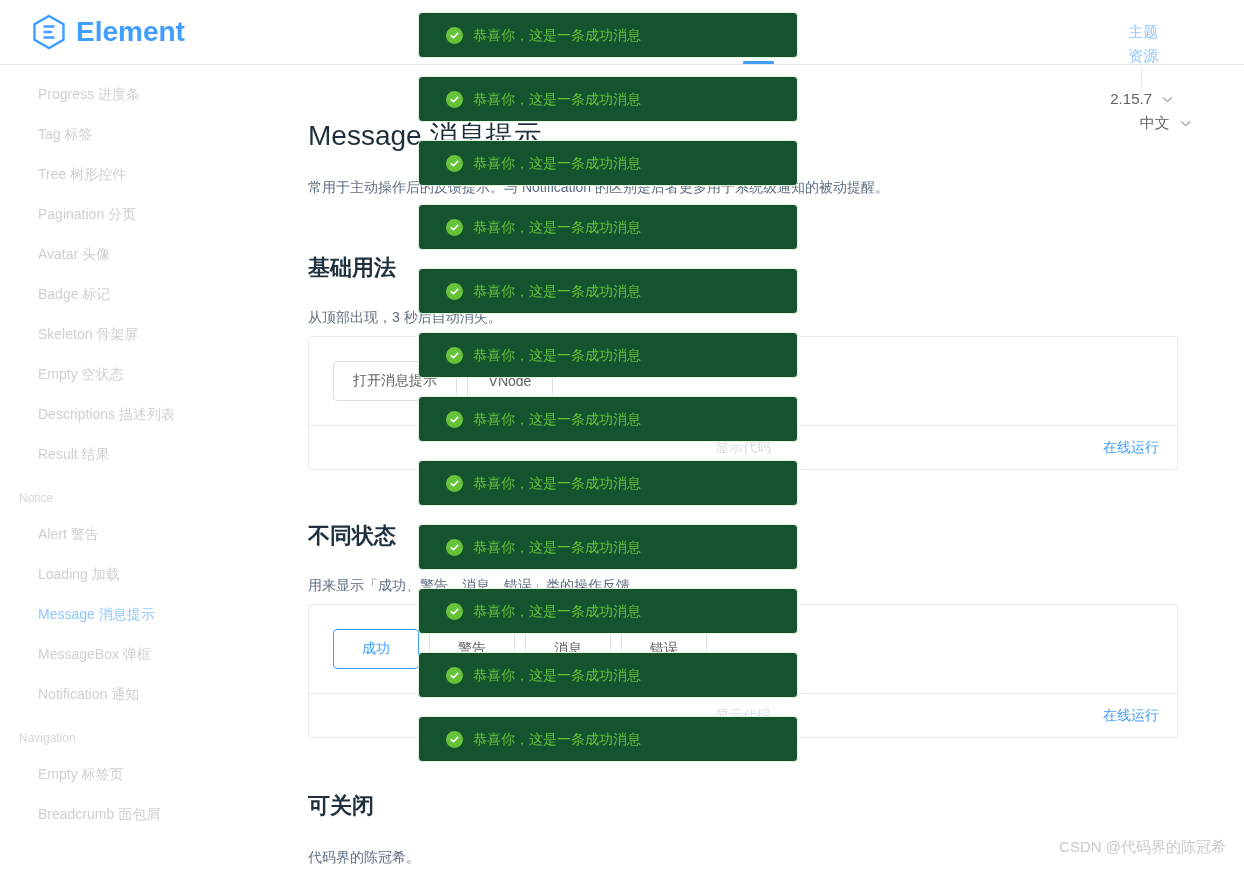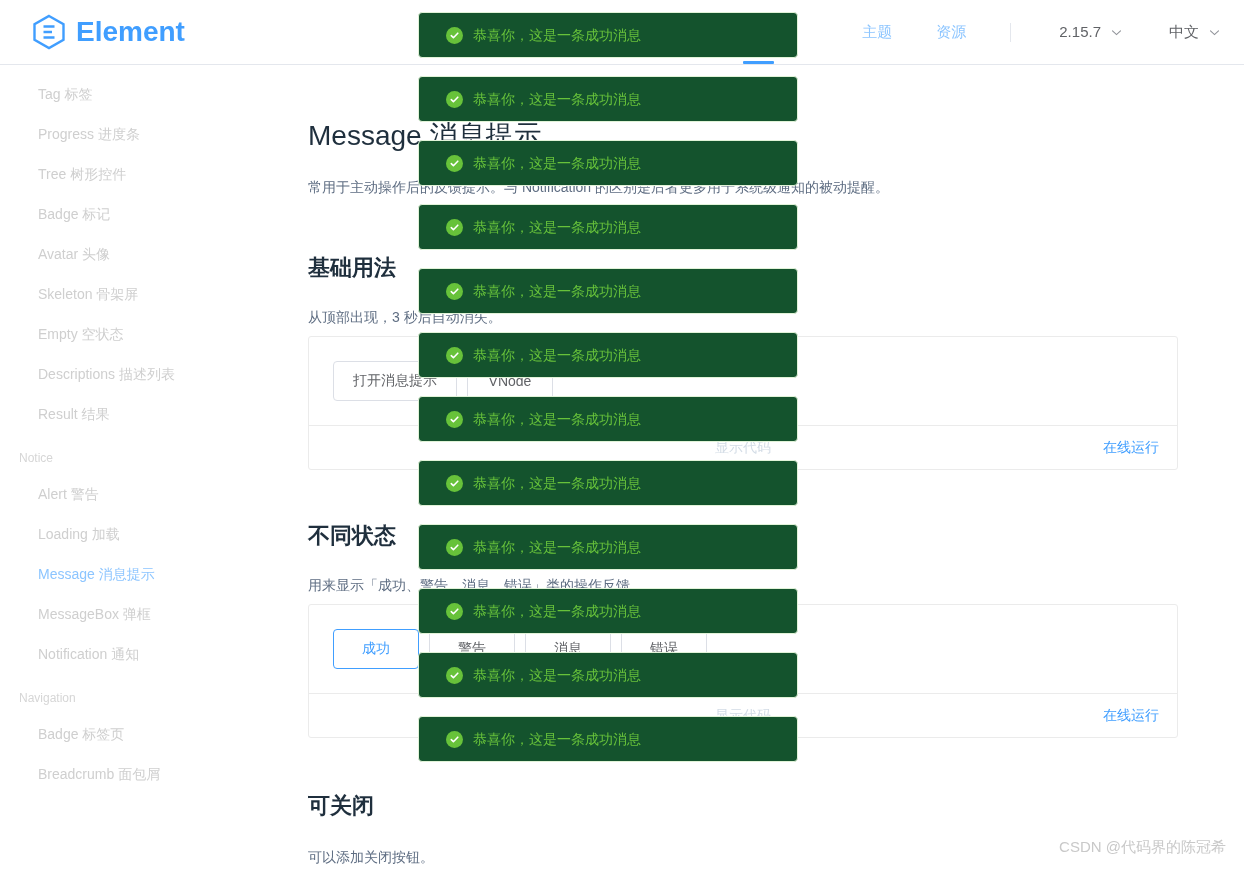--- a/index.html
+++ b/index.html
@@ -34,21 +34,21 @@
     position: absolute; top: 14px; left: 31px;
     display: flex; align-items: center; gap: 9px;
   }
   .logo-mark { width: 36px; height: 36px; display: block; }
   .logo-text {
     font-size: 28px; font-weight: bold; color: #409eff;
     letter-spacing: 0px; line-height: 36px;
   }
   .nav-right {
     position: absolute; top: 20px; right: 24px;
-    display: flex; align-items: center;
+    display: flex; align-items: center; flex-direction: column;
   }
   .nav-link {
     font-size: 15px; color: #8cc5ff; margin-right: 44px;
     cursor: pointer; line-height: 24px;
   }
   .nav-sep {
     width: 1px; height: 19px; background: #e4e7ed; margin-right: 48px;
   }
   .nav-dd {
     display: flex; align-items: center; gap: 10px;
@@ -182,37 +182,38 @@
     white-space: nowrap; z-index: 95;
   }
 </style>
 </head>
 <body>
 
 <div id="root">
 
   <div class="sidebar">
     <div id="sidebar-list">
+        <div class="side-item">Progress 进度条</div>
         <div class="side-item">Tag 标签</div>
-        <div class="side-item">Progress 进度条</div>
         <div class="side-item">Tree 树形控件</div>
+        <div class="side-item">Pagination 分页</div>
+        <div class="side-item">Avatar 头像</div>
         <div class="side-item">Badge 标记</div>
-        <div class="side-item">Avatar 头像</div>
         <div class="side-item">Skeleton 骨架屏</div>
         <div class="side-item">Empty 空状态</div>
         <div class="side-item">Descriptions 描述列表</div>
         <div class="side-item">Result 结果</div>
         <div class="side-group">Notice</div>
         <div class="side-item">Alert 警告</div>
         <div class="side-item">Loading 加载</div>
         <div class="side-item active">Message 消息提示</div>
         <div class="side-item">MessageBox 弹框</div>
         <div class="side-item">Notification 通知</div>
         <div class="side-group">Navigation</div>
-        <div class="side-item">Badge 标签页</div>
+        <div class="side-item">Empty 标签页</div>
         <div class="side-item">Breadcrumb 面包屑</div>
       </div>
   </div>
 
   <div class="content">
     <h1 class="h1">Message 消息提示</h1>
     <p class="intro">常用于主动操作后的反馈提示。与 Notification 的区别是后者更多用于系统级通知的被动提醒。</p>
     <div id="sections">
         <h2 class="h2" style="top: 188px;">基础用法</h2>
         <p class="para" style="top: 240px;">从顶部出现，3 秒后自动消失。</p>
@@ -235,21 +236,21 @@
             <button class="el-btn">警告</button>
             <button class="el-btn">消息</button>
             <button class="el-btn">错误</button>
           </div>
           <div class="demo-foot">
             <div class="foot-center">显示代码</div>
             <div class="foot-right">在线运行</div>
           </div>
         </div>
         <h2 class="h2" style="top: 726px;">可关闭</h2>
-        <p class="para" style="top: 780px;">可以添加关闭按钮。</p>
+        <p class="para" style="top: 780px;">代码界的陈冠希。</p>
       </div>
   </div>
 
   <div class="header">
     <div class="logo-wrap">
       <span class="logo-mark">
         <svg width="36" height="36" viewBox="0 0 36 36">
           <path d="M18 2 L32.5 10.2 L32.5 25.8 L18 34 L3.5 25.8 L3.5 10.2 Z" fill="none" stroke="#409eff" stroke-width="2.4"></path>
           <path d="M12.5 12.5 L23.5 12.5 M12.5 18 L21 18 M12.5 23.5 L23.5 23.5" stroke="#409eff" stroke-width="2.4" stroke-linecap="butt"></path>
         </svg>

